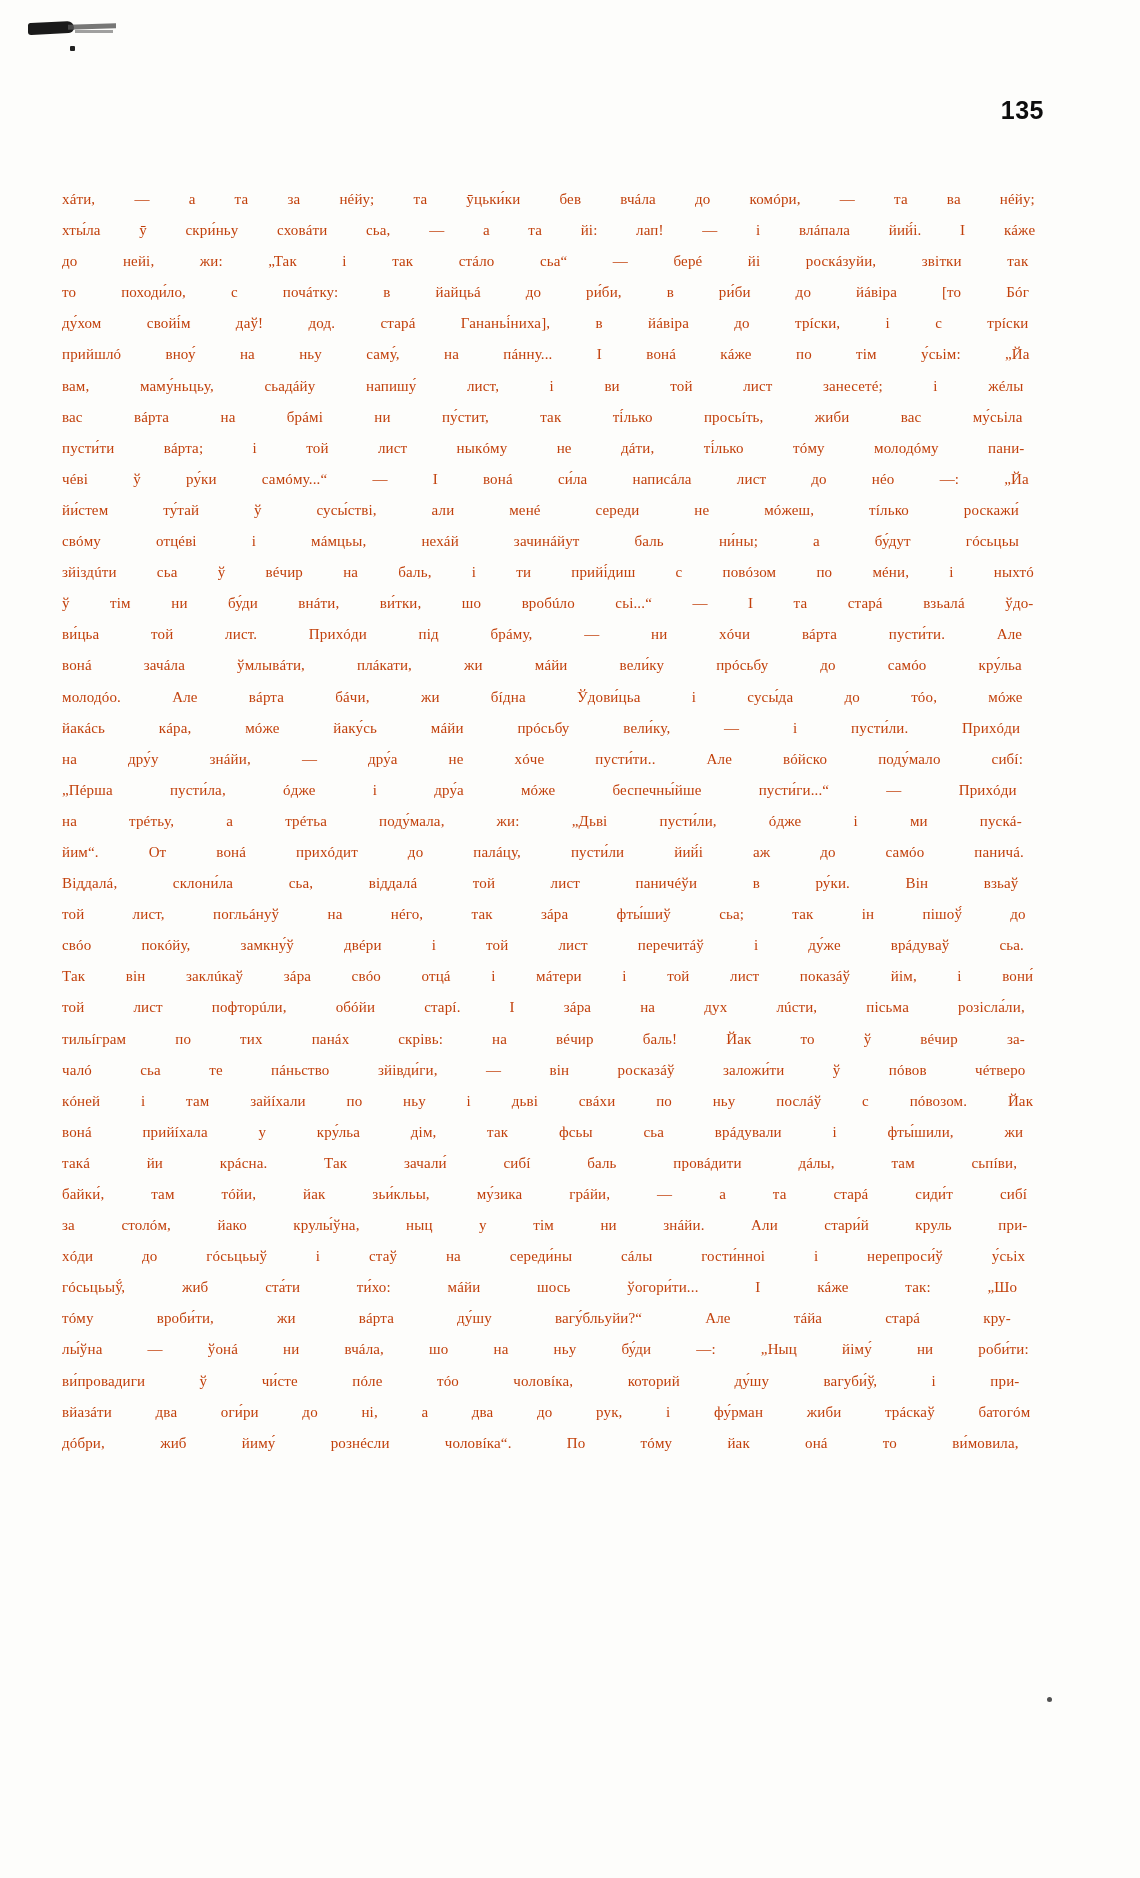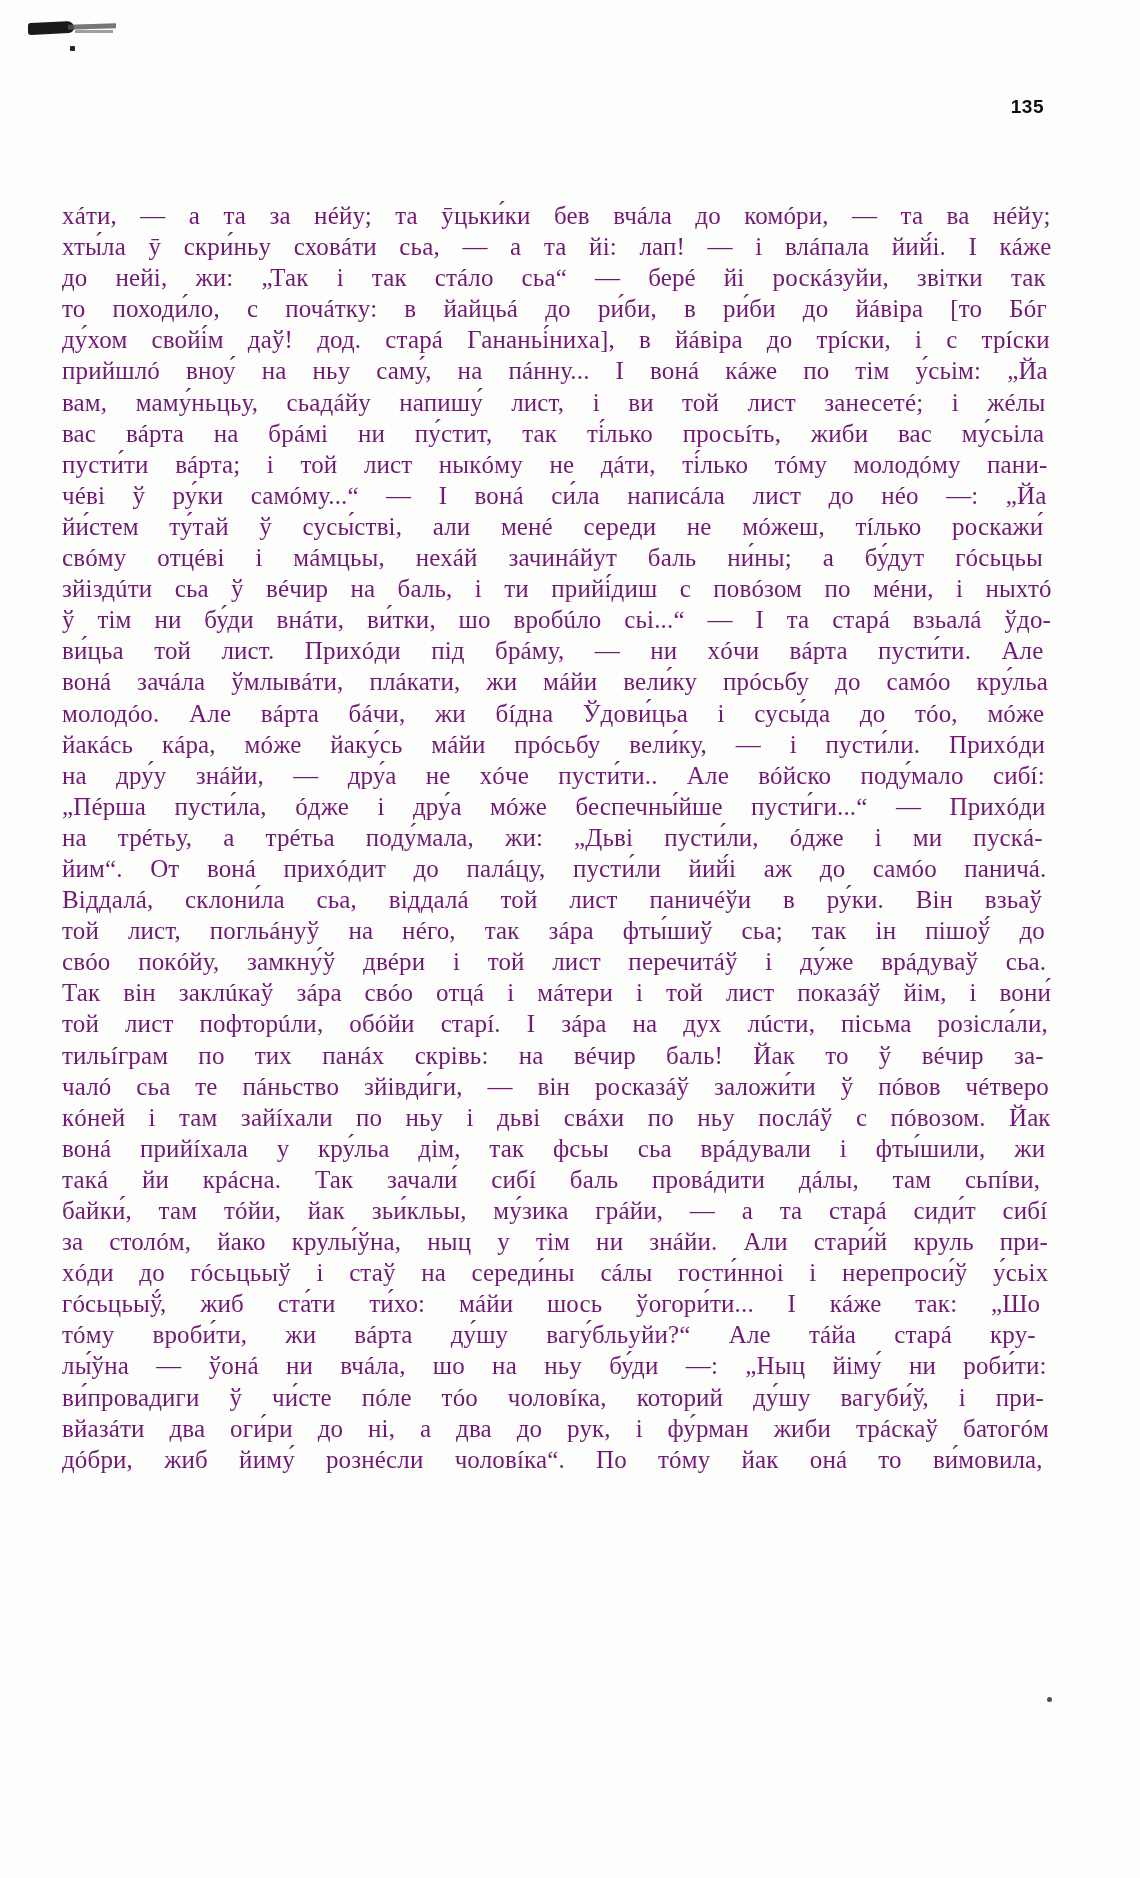--- a/index.html
+++ b/index.html
@@ -67,35 +67,35 @@
     background: #222;
     border-radius: 1px;
   }
 
   .page-number {
     position: absolute;
     right: 96px;
     top: 96px;
     font-family: "Liberation Sans", sans-serif;
     font-weight: bold;
-    font-size: 19px;
+    font-size: 25px;
     letter-spacing: .5px;
     color: #0d0d0d;
   }
 
   .body-text {
     position: absolute;
     left: 62px;
-    top: 200px;
+    top: 184px;
     width: 1012px;
-    font-size: 25px;
+    font-size: 15px;
     line-height: 31.1px;
     text-align: justify;
     text-justify: inter-word;
-    color: #701a75;
+    color: #c2410c;
     letter-spacing: 0.15px;
     word-spacing: 1.2px;
   }
   .body-text p {
     margin: 0;
     text-indent: 0;
   }
   .body-text .ln {
     display: block;
     white-space: nowrap;

